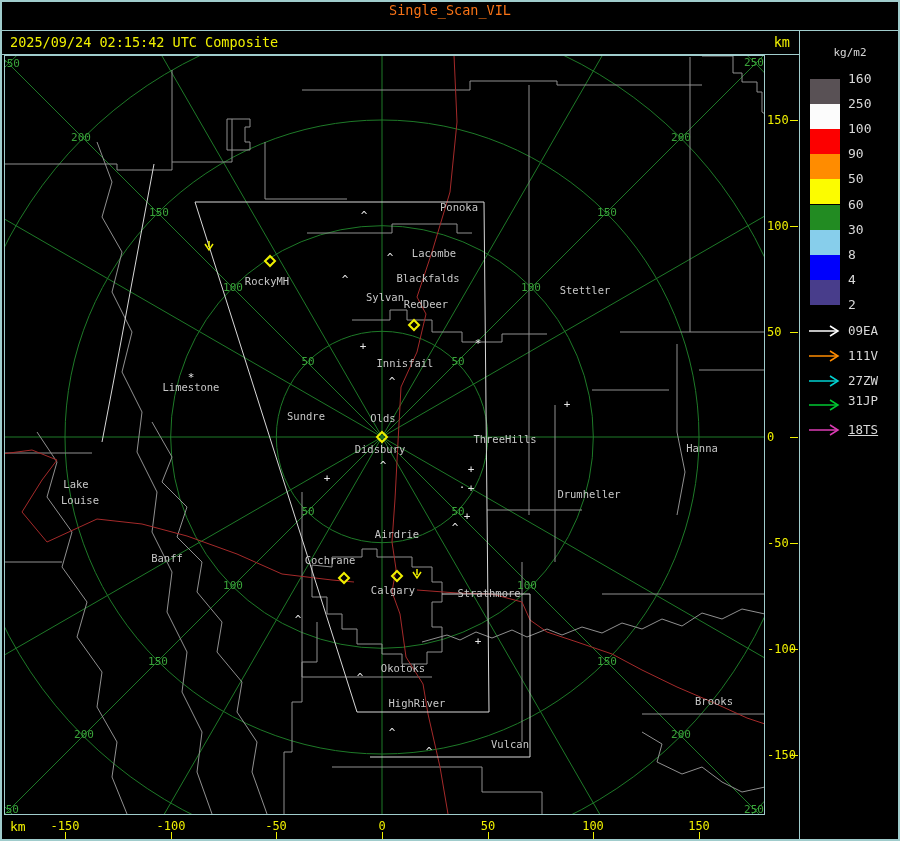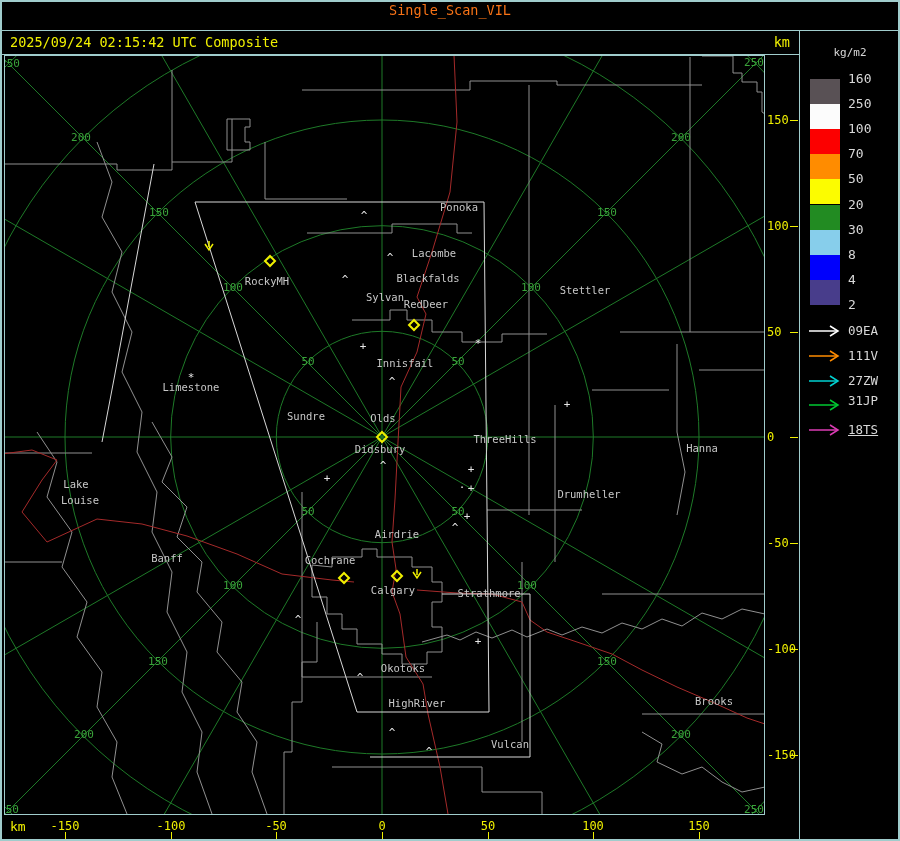--- a/index.html
+++ b/index.html
@@ -188,23 +188,23 @@
     <div class="lg-box" style="position: absolute; left: 808px; top: 127.2px; width: 30px; height: 25.1px; background: rgb(252, 0, 0);"></div>
     <div class="lg-box" style="position: absolute; left: 808px; top: 152.3px; width: 30px; height: 25.1px; background: rgb(255, 140, 0);"></div>
     <div class="lg-box" style="position: absolute; left: 808px; top: 177.4px; width: 30px; height: 25.1px; background: rgb(252, 252, 0);"></div>
     <div class="lg-box" style="position: absolute; left: 808px; top: 202.5px; width: 30px; height: 25.1px; background: rgb(34, 139, 34);"></div>
     <div class="lg-box" style="position: absolute; left: 808px; top: 227.6px; width: 30px; height: 25.1px; background: rgb(135, 206, 235);"></div>
     <div class="lg-box" style="position: absolute; left: 808px; top: 252.7px; width: 30px; height: 25.1px; background: rgb(0, 0, 252);"></div>
     <div class="lg-box" style="position: absolute; left: 808px; top: 277.8px; width: 30px; height: 25.1px; background: rgb(72, 61, 139);"></div>
     <div class="lg-val" style="position: absolute; left: 846px; top: 70px;">160</div>
     <div class="lg-val" style="position: absolute; left: 846px; top: 95.1px;">250</div>
     <div class="lg-val" style="position: absolute; left: 846px; top: 120.2px;">100</div>
-    <div class="lg-val" style="position: absolute; left: 846px; top: 145.3px;">70</div>
+    <div class="lg-val" style="position: absolute; left: 846px; top: 145.3px;">90</div>
     <div class="lg-val" style="position: absolute; left: 846px; top: 170.4px;">50</div>
-    <div class="lg-val" style="position: absolute; left: 846px; top: 195.5px;">20</div>
+    <div class="lg-val" style="position: absolute; left: 846px; top: 195.5px;">60</div>
     <div class="lg-val" style="position: absolute; left: 846px; top: 220.6px;">30</div>
     <div class="lg-val" style="position: absolute; left: 846px; top: 245.7px;">8</div>
     <div class="lg-val" style="position: absolute; left: 846px; top: 270.8px;">4</div>
     <div class="lg-val" style="position: absolute; left: 846px; top: 295.9px;">2</div>
     <svg width="36" height="14" style="position: absolute; left: 806px; top: 322px;">
       <path d="M1 7 H29" stroke="#ffffff" stroke-width="1.5" fill="none"></path>
       <path d="M22 2 L30 7 L22 12" stroke="#ffffff" stroke-width="1.5" fill="none"></path>
     </svg>
     <div class="radar-id" style="position: absolute; left: 846px; top: 322px;">09EA</div>
     <svg width="36" height="14" style="position: absolute; left: 806px; top: 346.8px;">

